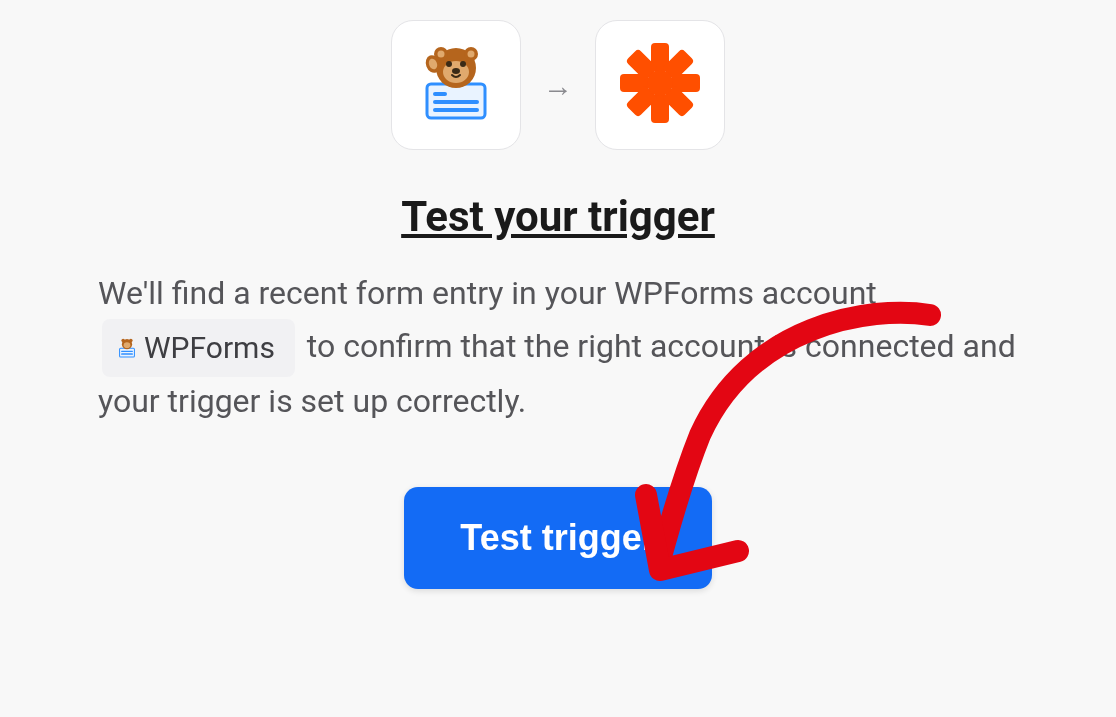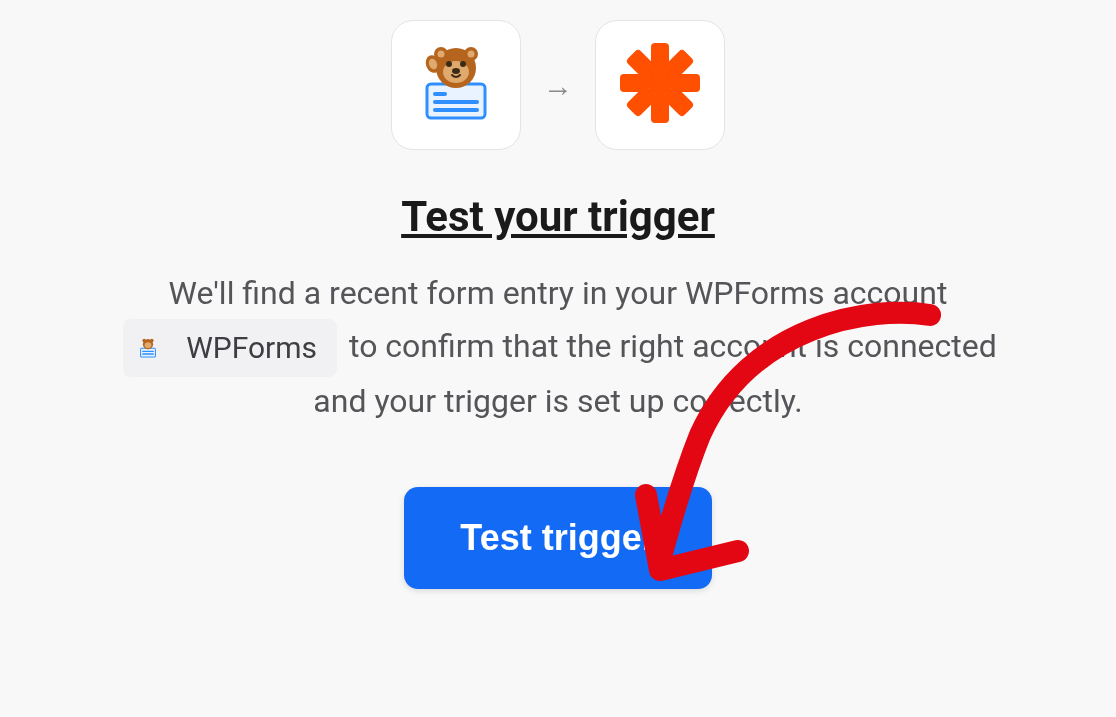--- a/index.html
+++ b/index.html
@@ -38,29 +38,28 @@
     .heading {
       font-size: 42px;
       font-weight: 700;
       color: #1a1a1a;
       margin-bottom: 28px;
       text-decoration: underline;
     }
     .description {
       font-size: 32px;
       color: #555559;
-      text-align: center;
       line-height: 1.55;
       max-width: 980px;
       padding: 0 30px;
     }
     .chip {
       display: inline-flex;
       align-items: center;
-      gap: 27px;
+      gap: 6px;
       background: #f1f1f3;
       border-radius: 8px;
       padding: 6px 20px 6px 14px;
       vertical-align: middle;
       margin: 0 4px;
     }
     .chip-icon {
       width: 22px;
       height: 22px;
       display: inline-flex;

